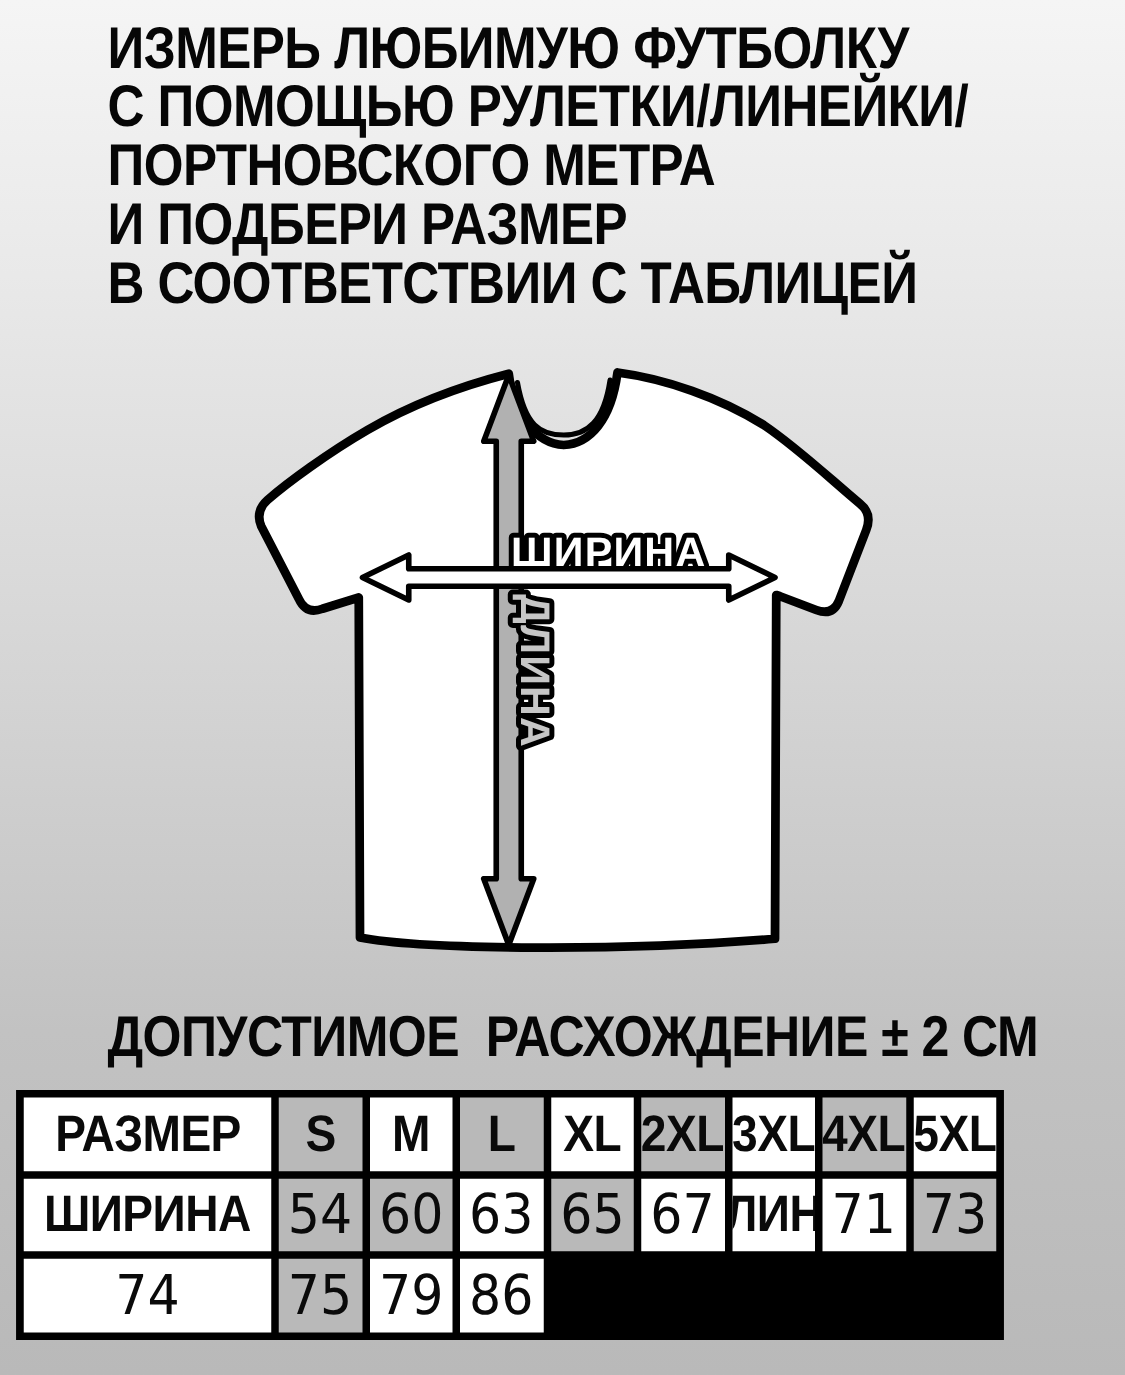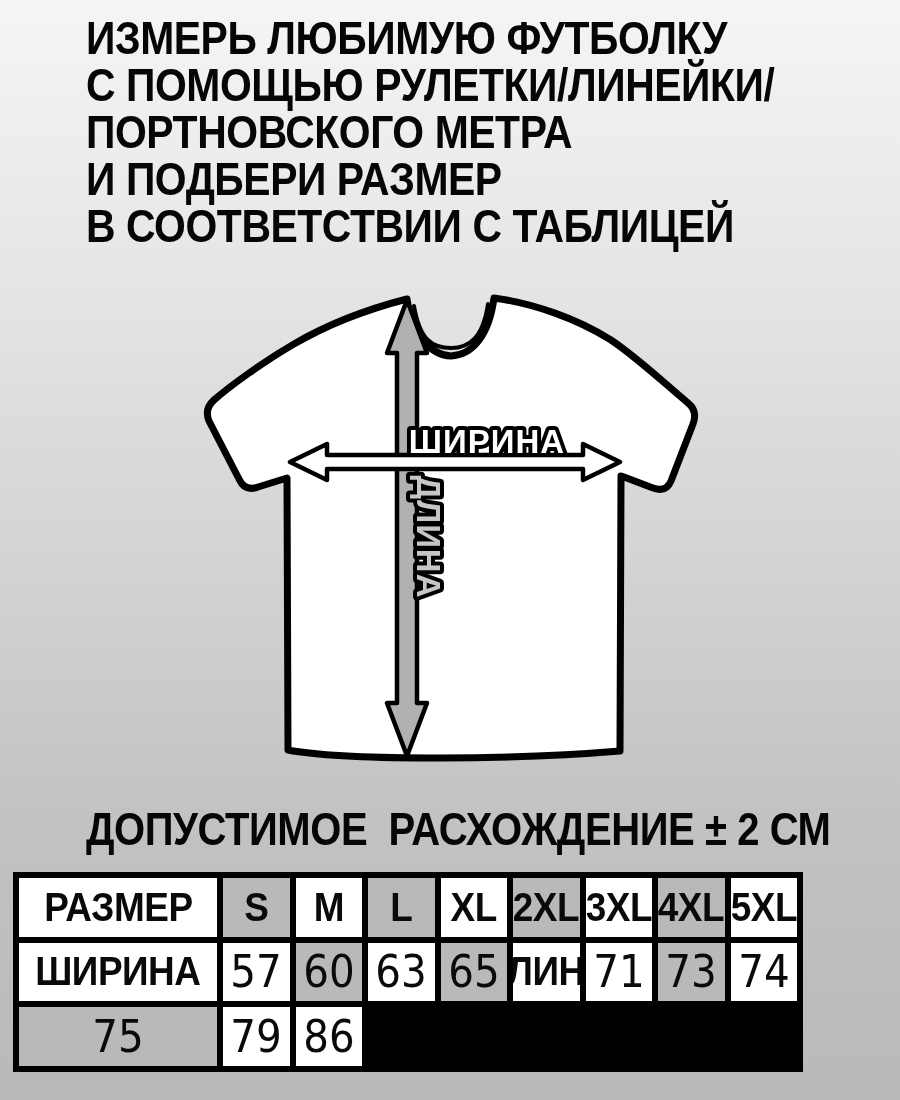--- a/index.html
+++ b/index.html
@@ -116,31 +116,34 @@
   <div class="cell gray">
       <span class="hd">4XL</span>
     </div>
   <div class="cell">
       <span class="hd">5XL</span>
     </div>
 
   <div class="cell">
       <span class="hd">ШИРИНА</span>
     </div>
-  <div class="cell">
-      <span class="num">57</span>
+  <div class="cell gray">
+      <span class="num">54</span>
     </div>
   <div class="cell gray">
       <span class="num">60</span>
     </div>
   <div class="cell">
       <span class="num">63</span>
     </div>
   <div class="cell gray">
       <span class="num">65</span>
+    </div>
+  <div class="cell">
+      <span class="num">67</span>
     </div>
 
   <div class="cell">
       <span class="hd">ДЛИНА</span>
     </div>
   <div class="cell">
       <span class="num">71</span>
     </div>
   <div class="cell gray">
       <span class="num">73</span>

